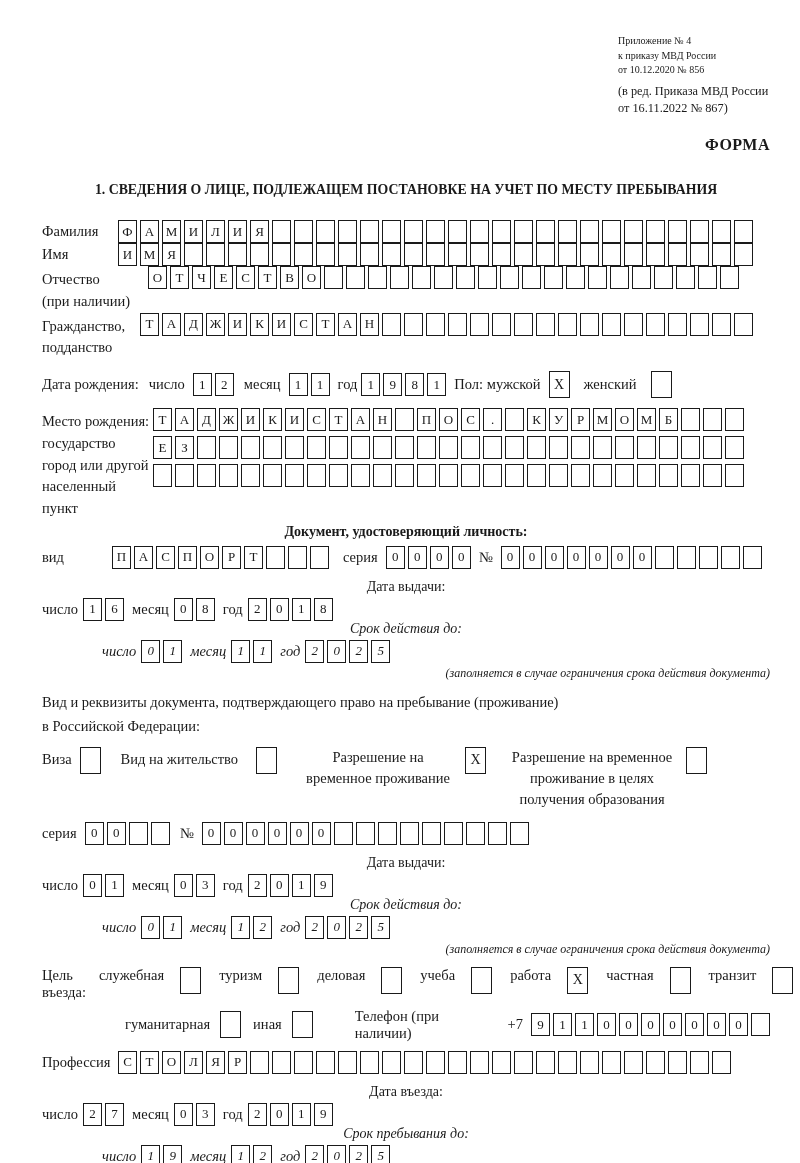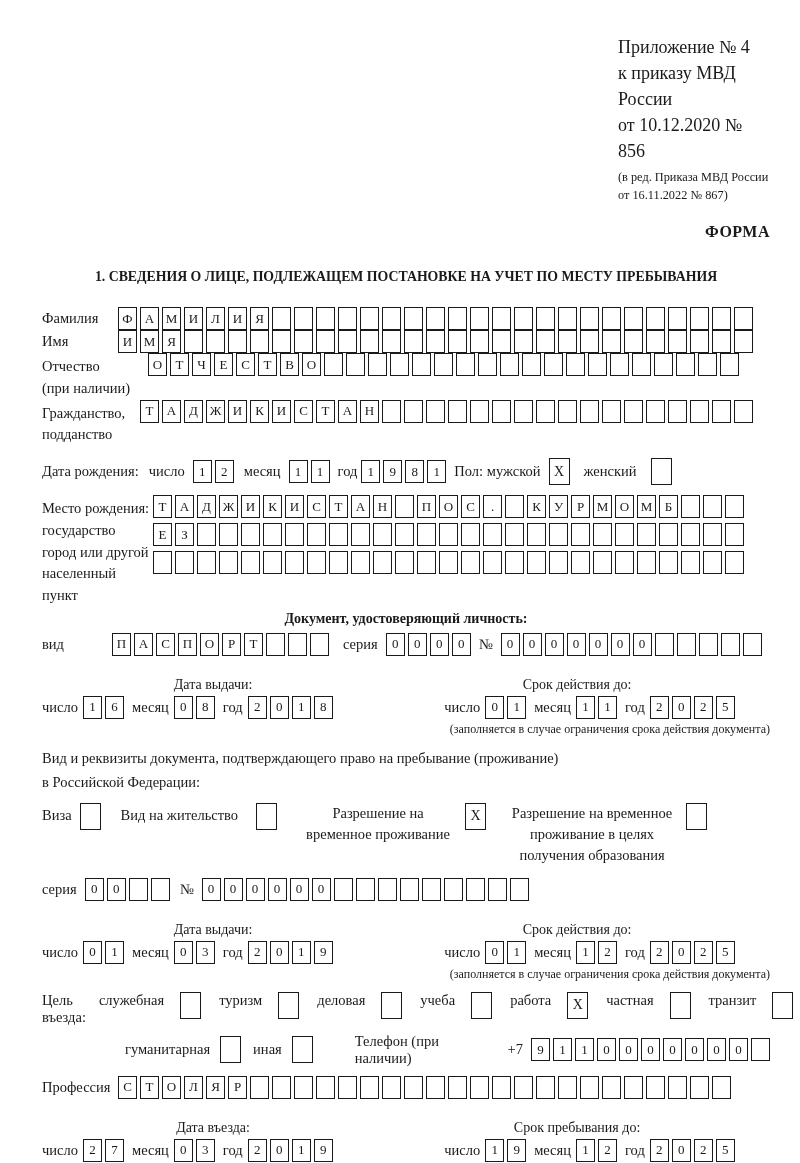--- a/index.html
+++ b/index.html
@@ -6,21 +6,21 @@
   html, body { background: #fff; }
   body {
     width: 800px; height: 1163px; overflow: hidden;
     color: #1a1a1a;
     font-family: "Liberation Serif", "DejaVu Serif", serif;
     font-size: 14.5px;
   }
   .page { padding: 34px 30px 10px 42px; width: 800px; }
 
   
-  .appendix { margin-left: 576px; font-size: 18px; line-height: 1.45; }
+  .appendix { margin-left: 576px; font-size: 10px; line-height: 1.45; }
   .amendment { margin-left: 576px; font-size: 12.3px; line-height: 1.45; margin-top: 5px; }
   .forma { text-align: right; font-weight: bold; font-size: 16px; margin-top: 18px; letter-spacing: .5px; }
 
   
   .title { text-align: center; font-weight: bold; font-size: 15.2px; line-height: 1.55; margin-top: 20px; }
   .title-underline { display: inline-block; width: 60px; border-bottom: 2px solid #333; margin-left: 10px; height: 14px; }
   .section-heading { text-align: center; font-weight: bold; font-size: 13.8px; margin-top: 28px; margin-bottom: 22px; }
 
   
   .frow { display: flex; align-items: flex-start; margin-bottom: 0; }
@@ -39,23 +39,23 @@
   .chk {
     display: inline-flex; width: 21px; height: 27px;
     border: 1.7px solid #1a1a1a; align-items: center; justify-content: center;
     font-size: 14px; flex: 0 0 auto; background: #fff;
   }
   .inline { display: flex; align-items: center; flex-wrap: nowrap; }
   .gap4 { margin-left: 4px; } .gap8 { margin-left: 8px; } .gap10 { margin-left: 10px; }
   .gap14 { margin-left: 14px; } .gap20 { margin-left: 20px; }
 
   
-  .dates-row { display: flex; margin-top: 21px; }
+  .dates-row { display: flex; margin-top: 10px; flex-direction: column; }
   .dates-col-l { flex: 0 0 47%; }
-  .dates-col-r { flex: 0 0 53%; }
+  .dates-col-r { flex: 0 0 53%; font-style: italic; }
   .dg-head { text-align: center; font-size: 14px; margin-bottom: 3px; }
   .dg { display: flex; align-items: center; }
   .dg .cells { margin-left: 5px; margin-right: 8px; }
   .small-note { font-size: 12px; text-align: right; margin-top: 3px; }
 
   .doc-heading { text-align: center; font-weight: bold; font-size: 14px; margin: 4px 0 6px 0; }
   .intro { line-height: 1.65; margin-top: 10px; }
 
   
   .opt-row { display: flex; align-items: flex-start; margin-top: 8px; margin-bottom: 12px; }

